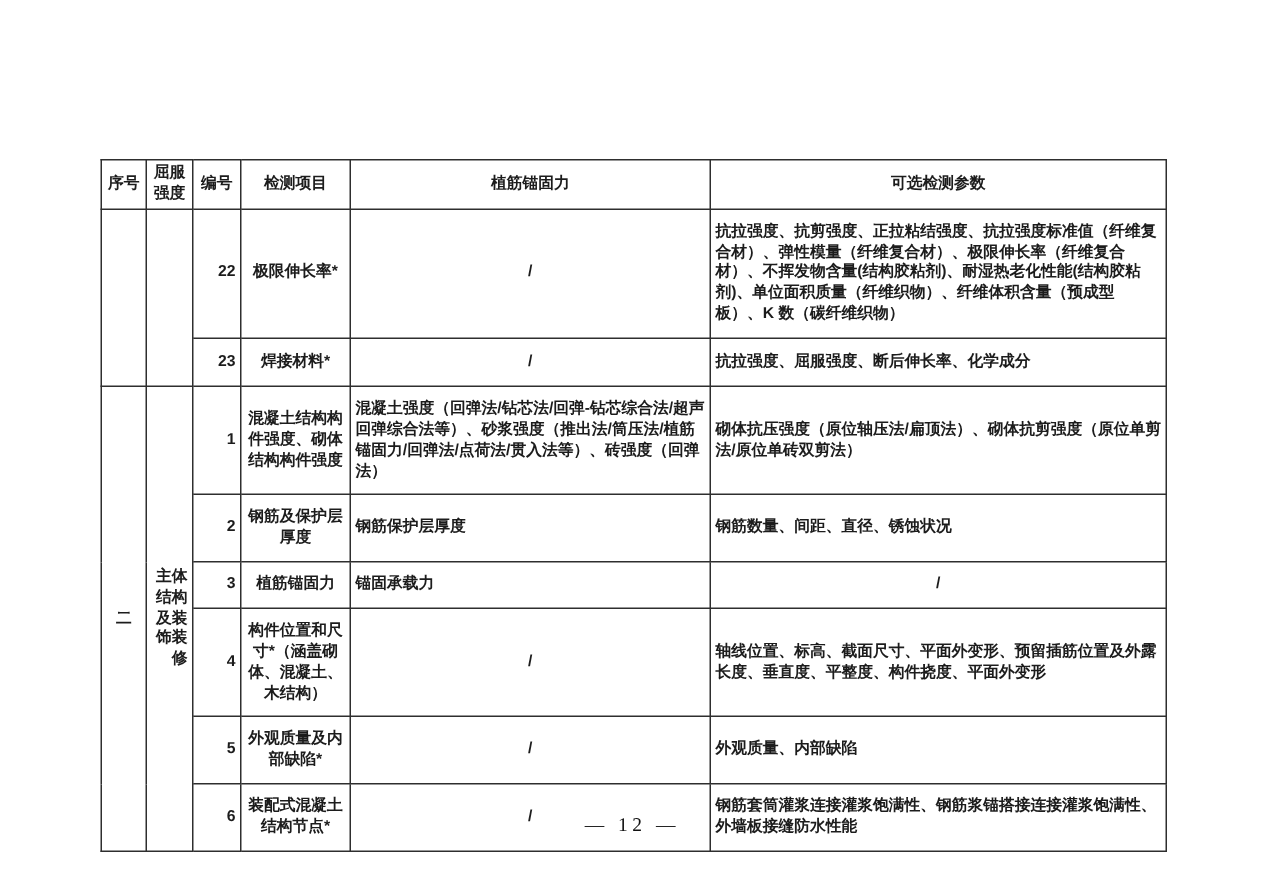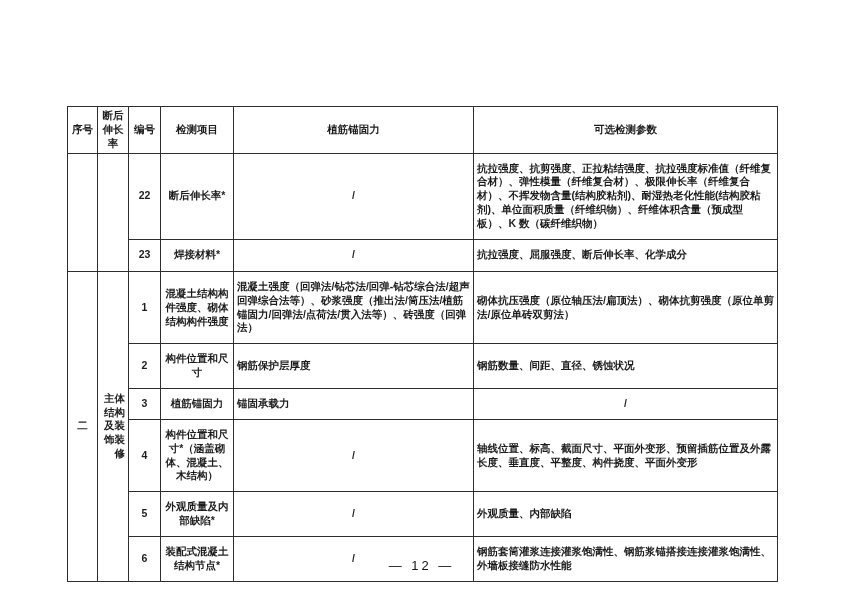--- a/index.html
+++ b/index.html
@@ -28,95 +28,94 @@
     word-break:break-all;
     overflow:hidden;
   }
   .doc-table th{
     text-align:center;
     font-weight:700;
     font-size:10.5px;
     padding:2px 1px;
   }
   .c-left{text-align:left;padding:2px 6px;}
-  .num{font-weight:400;text-align:center;}
+  .num{font-weight:400;text-align:right;}
   .item-cell{text-align:center;line-height:1.5;padding:2px 4px;}
   .spec-cell{text-align:right;line-height:1.55;padding:2px 1px;}
   .serial-cell{text-align:center;}
   .slash{text-align:center;font-weight:400;}
   tr.h-head{height:31px}
   tr.h-r22{height:78px}
   tr.h-r23{height:32px}
   tr.h-s1{height:65px}
   tr.h-s2{height:36px}
   tr.h-s3{height:27px}
   tr.h-s4{height:63px}
   tr.h-s5{height:35px}
   tr.h-s6{height:36px}
   .page-footer{
     position:absolute;
     left:0;right:0;top:542px;
     text-align:center;
-    font-family:Liberation Sans, sans-serif;
+    font-family:Liberation Serif, serif;
     font-size:13px;
     letter-spacing:3px;
     color:#111;
-    margin-top:16px;
   }
 </style>
 </head>
 <body>
 
 <table class="doc-table">
   <colgroup>
     <col style="width:30px">
     <col style="width:31px">
     <col style="width:32px">
     <col style="width:73px">
     <col style="width:240px">
     <col style="width:304px">
   </colgroup>
   <thead>
     <tr class="h-head">
       <th>序号</th>
-      <th>断后伸长率</th>
+      <th>屈服强度</th>
       <th>编号</th>
       <th>检测项目</th>
       <th>植筋锚固力</th>
       <th>可选检测参数</th>
     </tr>
   </thead>
   <tbody>
 
     <tr class="h-r22">
       <td rowspan="2" class="serial-cell"></td>
       <td rowspan="2" class="spec-cell"></td>
       <td class="num">22</td>
-      <td class="item-cell">断后伸长率*</td>
+      <td class="item-cell">极限伸长率*</td>
       <td class="slash">/</td>
       <td class="c-left">抗拉强度、抗剪强度、正拉粘结强度、抗拉强度标准值（纤维复合材）、弹性模量（纤维复合材）、极限伸长率（纤维复合材）、不挥发物含量(结构胶粘剂)、耐湿热老化性能(结构胶粘剂)、单位面积质量（纤维织物）、纤维体积含量（预成型板）、K 数（碳纤维织物）</td>
     </tr>
     <tr class="h-r23">
       <td class="num">23</td>
       <td class="item-cell">焊接材料*</td>
       <td class="slash">/</td>
       <td class="c-left">抗拉强度、屈服强度、断后伸长率、化学成分</td>
     </tr>
 
     <tr class="h-s1">
       <td rowspan="6" class="serial-cell">二</td>
       <td rowspan="6" class="spec-cell">主体结构及装饰装修</td>
       <td class="num">1</td>
       <td class="item-cell">混凝土结构构件强度、砌体结构构件强度</td>
       <td class="c-left">混凝土强度（回弹法/钻芯法/回弹-钻芯综合法/超声回弹综合法等）、砂浆强度（推出法/筒压法/植筋锚固力/回弹法/点荷法/贯入法等）、砖强度（回弹法）</td>
       <td class="c-left">砌体抗压强度（原位轴压法/扁顶法）、砌体抗剪强度（原位单剪法/原位单砖双剪法）</td>
     </tr>
     <tr class="h-s2">
       <td class="num">2</td>
-      <td class="item-cell">构件位置和尺寸</td>
+      <td class="item-cell">钢筋及保护层厚度</td>
       <td class="c-left">钢筋保护层厚度</td>
       <td class="c-left">钢筋数量、间距、直径、锈蚀状况</td>
     </tr>
     <tr class="h-s3">
       <td class="num">3</td>
       <td class="item-cell">植筋锚固力</td>
       <td class="c-left">锚固承载力</td>
       <td class="slash">/</td>
     </tr>
     <tr class="h-s4">

